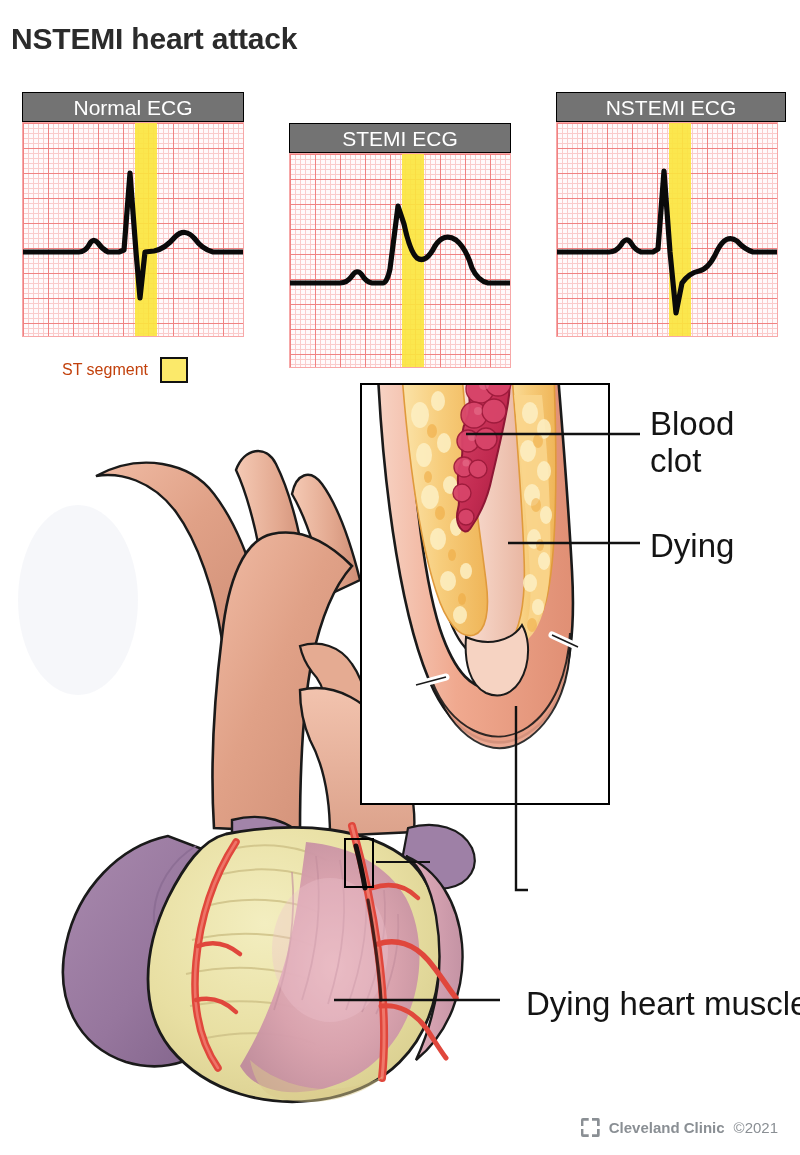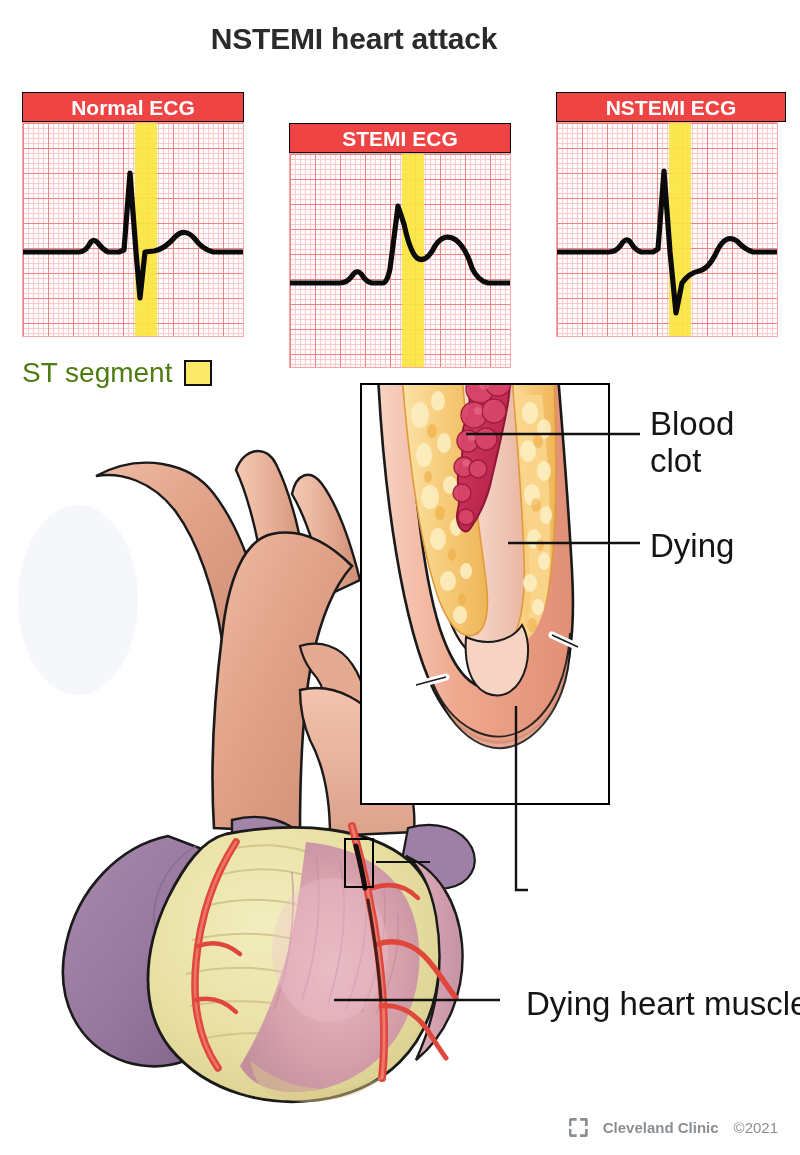--- a/index.html
+++ b/index.html
@@ -5,29 +5,29 @@
   html,body{margin:0;padding:0;background:#fff;}
   body{
     width:800px;height:1155px;position:relative;overflow:hidden;
     font-family:"Liberation Sans", sans-serif;
     color:#231f20;
   }
   #stage{position:absolute;inset:0;width:800px;height:1155px;}
 
   
   .title{
-    position:absolute;left:0;top:22px;width:708px;text-align:center;
+    position:absolute;left:11px;top:22px;width:708px;text-align:left;
     font-size:30px;font-weight:bold;color:#2b2b2b;letter-spacing:-.2px;
   }
 
   
   .ecg{position:absolute;}
   .ecg .cap{
-    background:#ef4444;color:#fff;text-align:center;
-    font-size:21px;font-weight:bold;line-height:30px;height:30px;
+    background:#737373;color:#fff;text-align:center;
+    font-size:21px;font-weight:normal;line-height:30px;height:30px;
     border:1px solid #000;box-sizing:border-box;
   }
   .ecg .grid{
     position:relative;box-sizing:border-box;
     border:1px solid #f7a8a8;background:#fffafb;overflow:hidden;
   }
   .ecg .grid .lines{position:absolute;inset:0;}
   .ecg .grid .fine{
     position:absolute;inset:0;
     background-image:
@@ -39,41 +39,41 @@
     position:absolute;inset:0;
     background-image:
       repeating-linear-gradient(to right, #f08282 0 1px, transparent 1px 25px),
       repeating-linear-gradient(to bottom, #f08282 0 1px, transparent 1px 25px);
   }
   .ecg .stband{position:absolute;top:0;bottom:0;background:#fbe53f;opacity:.92;}
   .ecg svg{position:absolute;left:0;top:0;}
 
   
   .legend{position:absolute;left:22px;top:357px;display:flex;align-items:center;gap:12px;}
-  .legend .lbl{font-size:28px;color:#4d7c0f;}
+  .legend .lbl{font-size:16px;color:#c2410c;margin-left:40px;}
   .legend .sw{width:28px;height:26px;background:#fbe96a;border:2px solid #111;box-sizing:border-box;}
 
   
   .lab{position:absolute;font-size:33px;color:#141414;line-height:1.12;white-space:pre;}
 
   
   .inset{
     position:absolute;left:360px;top:383px;width:250px;height:422px;
     background:#fff;border:2.5px solid #000;box-sizing:border-box;overflow:hidden;
   }
 
   
   .callout{
     position:absolute;left:344px;top:838px;width:30px;height:50px;
     border:2.5px solid #000;box-sizing:border-box;
   }
 
   
   .footer{
-    position:absolute;right:22px;bottom:18px;display:flex;align-items:center;gap:15px;
+    position:absolute;right:22px;bottom:18px;display:flex;align-items:center;gap:9px;
     color:#8a8f94;font-size:15px;font-weight:bold;
   }
   .footer .mark{width:19px;height:19px;position:relative;flex:0 0 auto;}
   .footer .mark i{position:absolute;width:8px;height:8px;background:#8a8f94;}
   .footer .mark i.tl{left:0;top:0;border-radius:2px 0 0 0;
     clip-path:polygon(0 0,100% 0,100% 34%,34% 34%,34% 100%,0 100%);}
   .footer .mark i.tr{right:0;top:0;border-radius:0 2px 0 0;
     clip-path:polygon(0 0,100% 0,100% 100%,66% 100%,66% 34%,0 34%);}
   .footer .mark i.bl{left:0;bottom:0;border-radius:0 0 0 2px;
     clip-path:polygon(0 0,34% 0,34% 66%,100% 66%,100% 100%,0 100%);}

